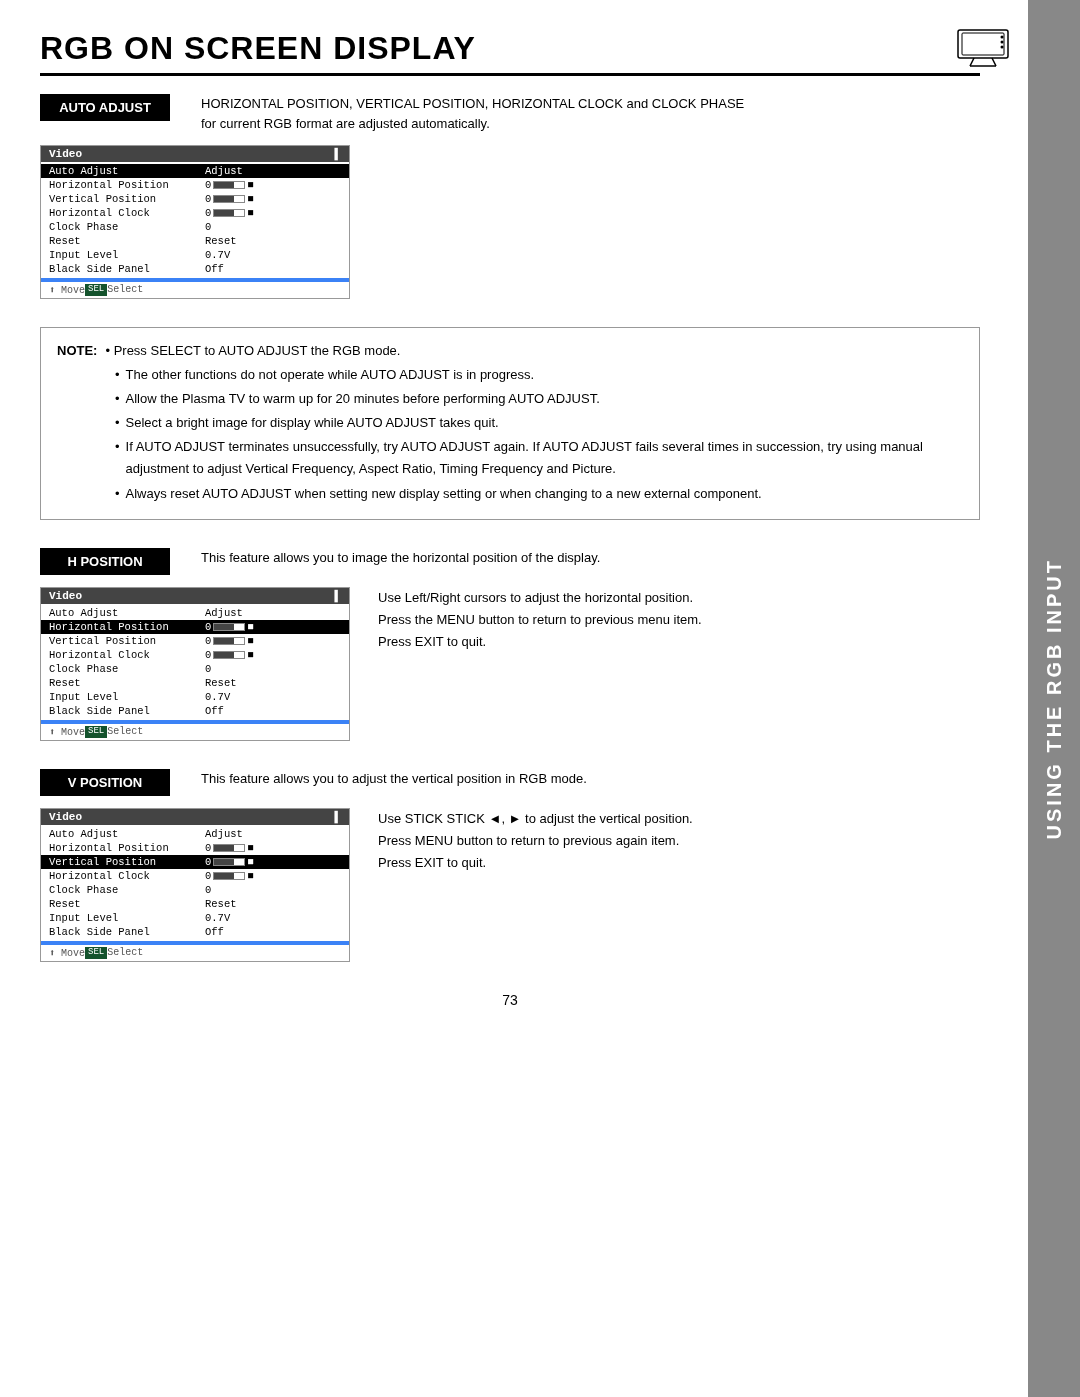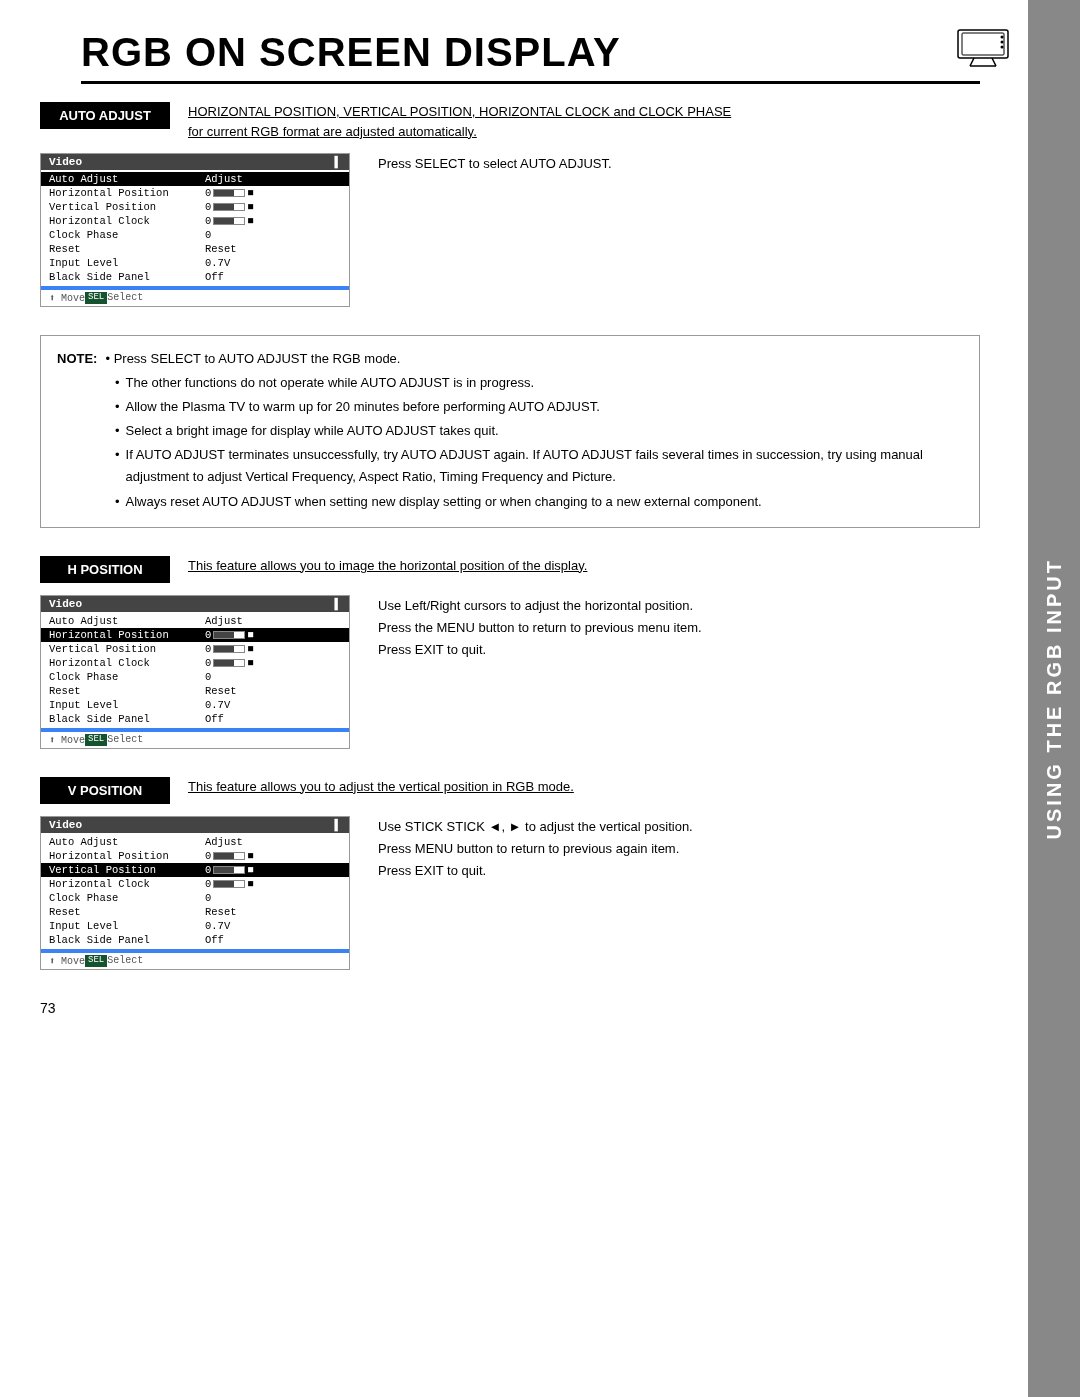--- a/index.html
+++ b/index.html
@@ -8,27 +8,26 @@
       background: #fff;
       color: #000;
       width: 1080px;
       min-height: 1397px;
       position: relative;
       padding: 30px 40px 40px 40px;
     }
 
     
     .page-title {
-      font-size: 40px;
+      font-size: 32px;
       font-weight: bold;
       border-bottom: 3px solid #000;
       padding-bottom: 6px;
       margin-bottom: 18px;
       letter-spacing: 1px;
-      margin-left: 41px;
     }
 
     
     .sidebar-label {
       position: absolute;
       right: 0;
       top: 0;
       bottom: 0;
       width: 52px;
       background: #888;
@@ -69,23 +68,22 @@
       font-size: 13px;
       padding: 5px 12px;
       min-width: 130px;
       text-align: center;
       white-space: nowrap;
       flex-shrink: 0;
       border: 1px solid #000;
     }
     .desc-text {
       font-size: 13px;
-      margin-left: 18px;
+      margin-left: 31px;
       line-height: 1.5;
-      text-decoration: underline;
     }
 
     
     .menu-mockup {
       border: 1px solid #999;
       width: 310px;
       font-family: 'Courier New', Courier, monospace;
       font-size: 11px;
       background: #fff;
       margin-left: 0;
@@ -187,21 +185,21 @@
       gap: 28px;
     }
     .content-text {
       font-size: 13px;
       line-height: 1.7;
       flex: 1;
     }
 
     
     .page-number {
-      text-align: left;
+      text-align: center;
       font-size: 14px;
       margin-top: 30px;
     }
 
     
     .tv-icon {
       position: absolute;
       top: 28px;
       right: 70px;
     }
@@ -295,23 +293,20 @@
             <span class="menu-left">Black Side Panel</span>
             <span class="menu-right">Off</span>
           </div>
         </div>
         <div class="menu-footer">
           <span>⬆ Move</span>
           <span class="btn-lbl">SEL</span>
           <span>Select</span>
         </div>
       </div>
-      <div class="content-text">
-        <span>Press SELECT to select AUTO ADJUST.</span>
-      </div>
     </div>
   </div>
 
   <div class="note-section">
     <div class="note-item">
       <span class="note-title">NOTE:</span>
       <span>• <span>Press SELECT to AUTO ADJUST the RGB mode.</span></span>
     </div>
     <div class="note-item">
       <span style="min-width:58px;display:inline-block;"></span>

